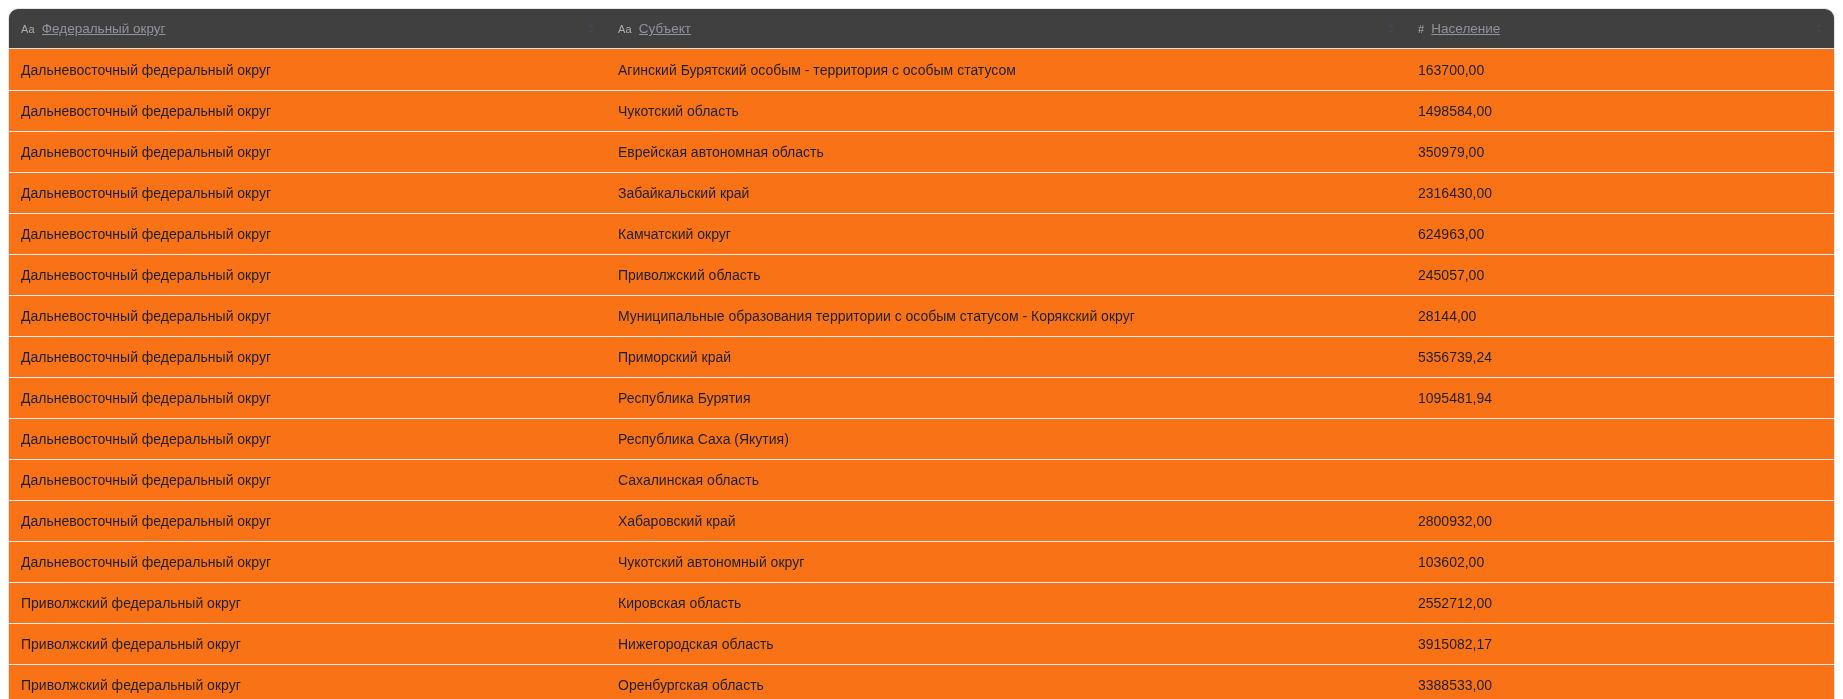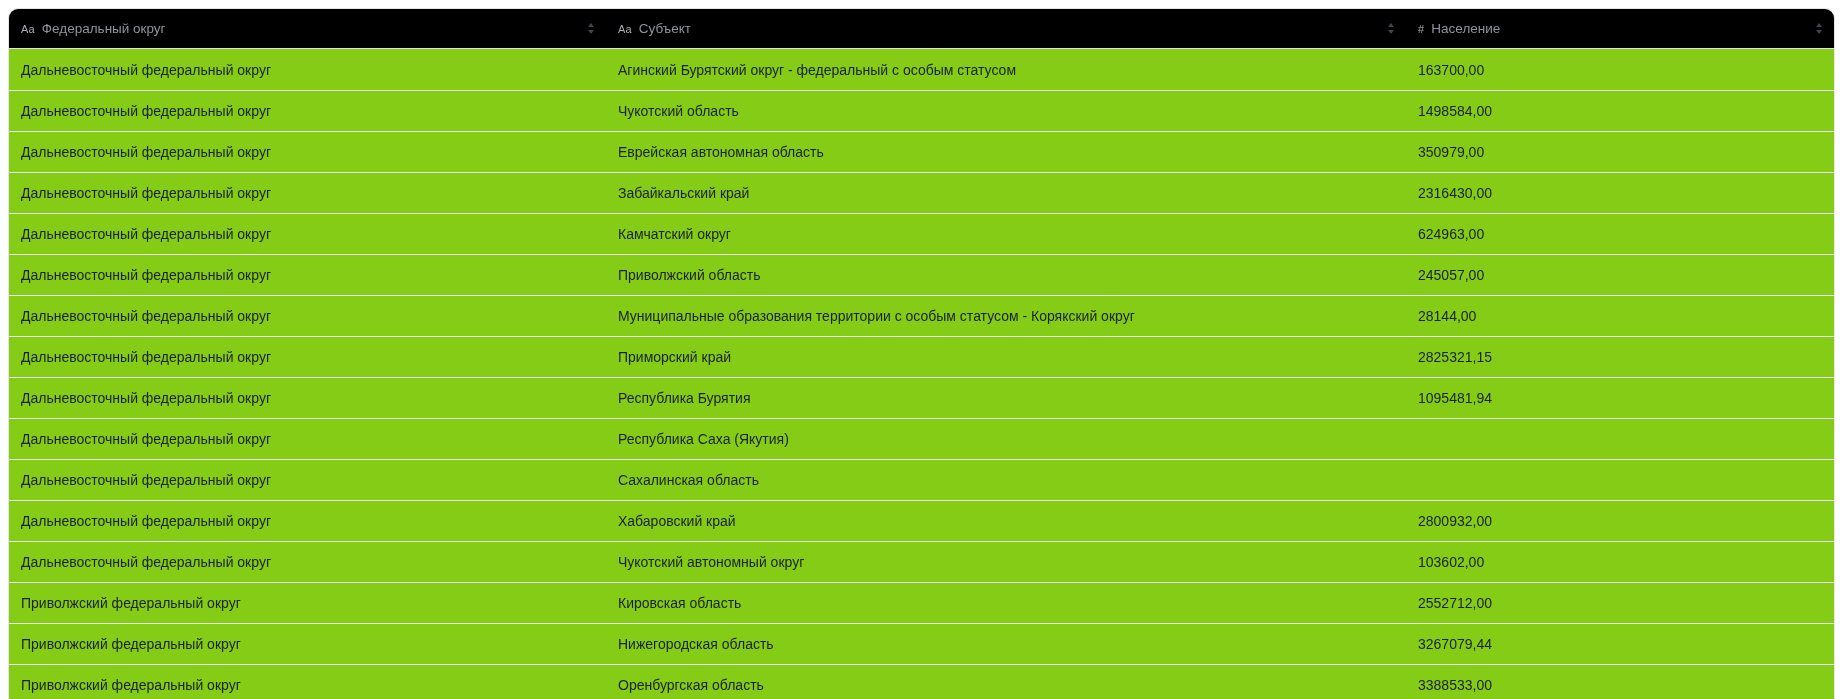--- a/index.html
+++ b/index.html
@@ -19,21 +19,21 @@
     height: 700px;
     border: 1px solid #e2e4e8;
     border-radius: 10px;
     background: #ffffff;
     overflow: hidden;
     box-sizing: content-box;
   }
   .grid-header {
     display: flex;
     height: 40px;
-    background: #000000;
+    background: #404040;
     border-bottom: 1px solid #e0e2e6;
     box-sizing: border-box;
   }
   .hcell {
     display: flex;
     align-items: center;
     padding: 0 10px 0 12px;
     box-sizing: border-box;
     overflow: hidden;
     cursor: pointer;
@@ -46,20 +46,21 @@
     color: #a9aeb6;
     margin-right: 7px;
     flex: 0 0 auto;
     letter-spacing: 0.2px;
   }
   .hlabel {
     font-size: 13.5px;
     color: #8e939c;
     white-space: nowrap;
     overflow: hidden;
+    text-decoration: underline;
   }
   .sort {
     margin-left: auto;
     display: flex;
     flex-direction: column;
     align-items: center;
     gap: 2.5px;
     padding: 4px 2px;
     flex: 0 0 auto;
     cursor: pointer;
@@ -74,21 +75,21 @@
     width: 0; height: 0;
     border-left: 3.5px solid transparent;
     border-right: 3.5px solid transparent;
     border-top: 4.5px solid #42444f;
   }
   .grid-body { background: #ffffff; }
   .row {
     display: flex;
     height: 41px;
     box-sizing: border-box;
-    background: #84cc16;
+    background: #f97316;
   }
   .row + .row { border-top: 1px solid #eaebee; }
   .cell {
     display: flex;
     align-items: center;
     padding: 0 12px;
     box-sizing: border-box;
     font-size: 14px;
     color: #1d2026;
     white-space: nowrap;
@@ -127,21 +128,21 @@
         <span class="tri-up"></span>
         <span class="tri-down"></span>
       </span>
     </div>
 
   </div>
 
   <div class="grid-body" id="grid-body">
       <div class="row">
       <div class="cell col1">Дальневосточный федеральный округ</div>
-      <div class="cell col2">Агинский Бурятский округ - федеральный с особым статусом</div>
+      <div class="cell col2">Агинский Бурятский особым - территория с особым статусом</div>
       <div class="cell col3">163700,00</div>
     </div>
       <div class="row">
       <div class="cell col1">Дальневосточный федеральный округ</div>
       <div class="cell col2">Чукотский область</div>
       <div class="cell col3">1498584,00</div>
     </div>
       <div class="row">
       <div class="cell col1">Дальневосточный федеральный округ</div>
       <div class="cell col2">Еврейская автономная область</div>
@@ -163,21 +164,21 @@
       <div class="cell col3">245057,00</div>
     </div>
       <div class="row">
       <div class="cell col1">Дальневосточный федеральный округ</div>
       <div class="cell col2">Муниципальные образования территории с особым статусом - Корякский округ</div>
       <div class="cell col3">28144,00</div>
     </div>
       <div class="row">
       <div class="cell col1">Дальневосточный федеральный округ</div>
       <div class="cell col2">Приморский край</div>
-      <div class="cell col3">2825321,15</div>
+      <div class="cell col3">5356739,24</div>
     </div>
       <div class="row">
       <div class="cell col1">Дальневосточный федеральный округ</div>
       <div class="cell col2">Республика Бурятия</div>
       <div class="cell col3">1095481,94</div>
     </div>
       <div class="row">
       <div class="cell col1">Дальневосточный федеральный округ</div>
       <div class="cell col2">Республика Саха (Якутия)</div>
     </div>
@@ -196,21 +197,21 @@
       <div class="cell col3">103602,00</div>
     </div>
       <div class="row">
       <div class="cell col1">Приволжский федеральный округ</div>
       <div class="cell col2">Кировская область</div>
       <div class="cell col3">2552712,00</div>
     </div>
       <div class="row">
       <div class="cell col1">Приволжский федеральный округ</div>
       <div class="cell col2">Нижегородская область</div>
-      <div class="cell col3">3267079,44</div>
+      <div class="cell col3">3915082,17</div>
     </div>
       <div class="row">
       <div class="cell col1">Приволжский федеральный округ</div>
       <div class="cell col2">Оренбургская область</div>
       <div class="cell col3">3388533,00</div>
     </div>
     </div>
 
 </div>
 

